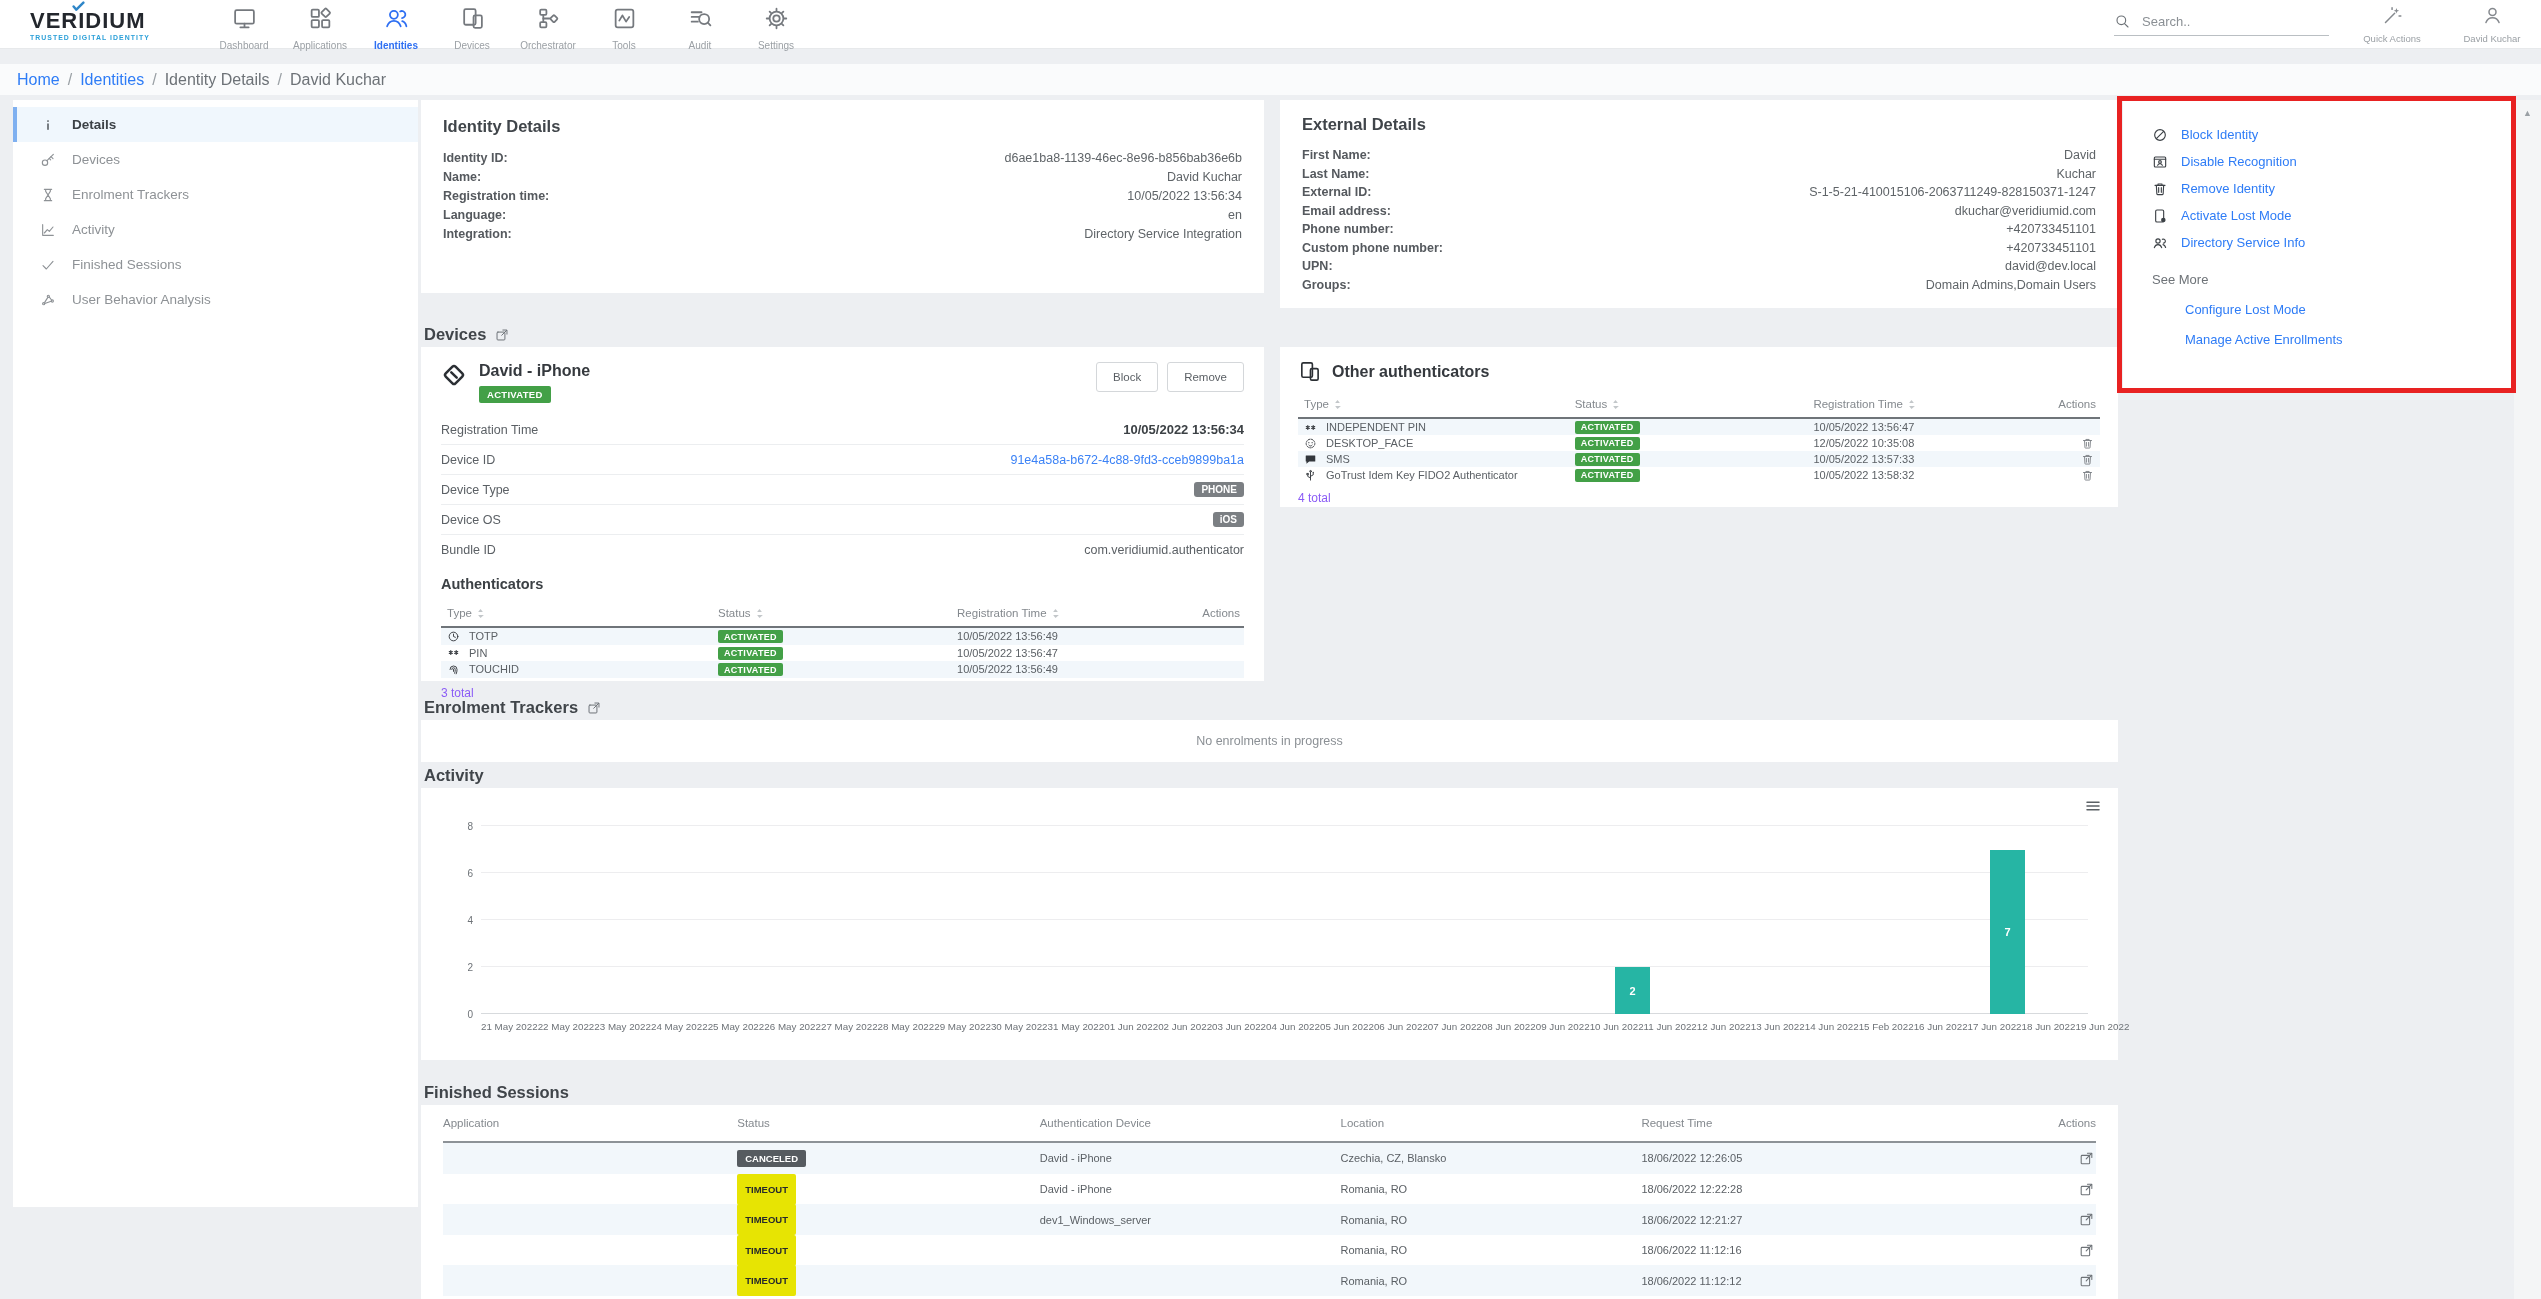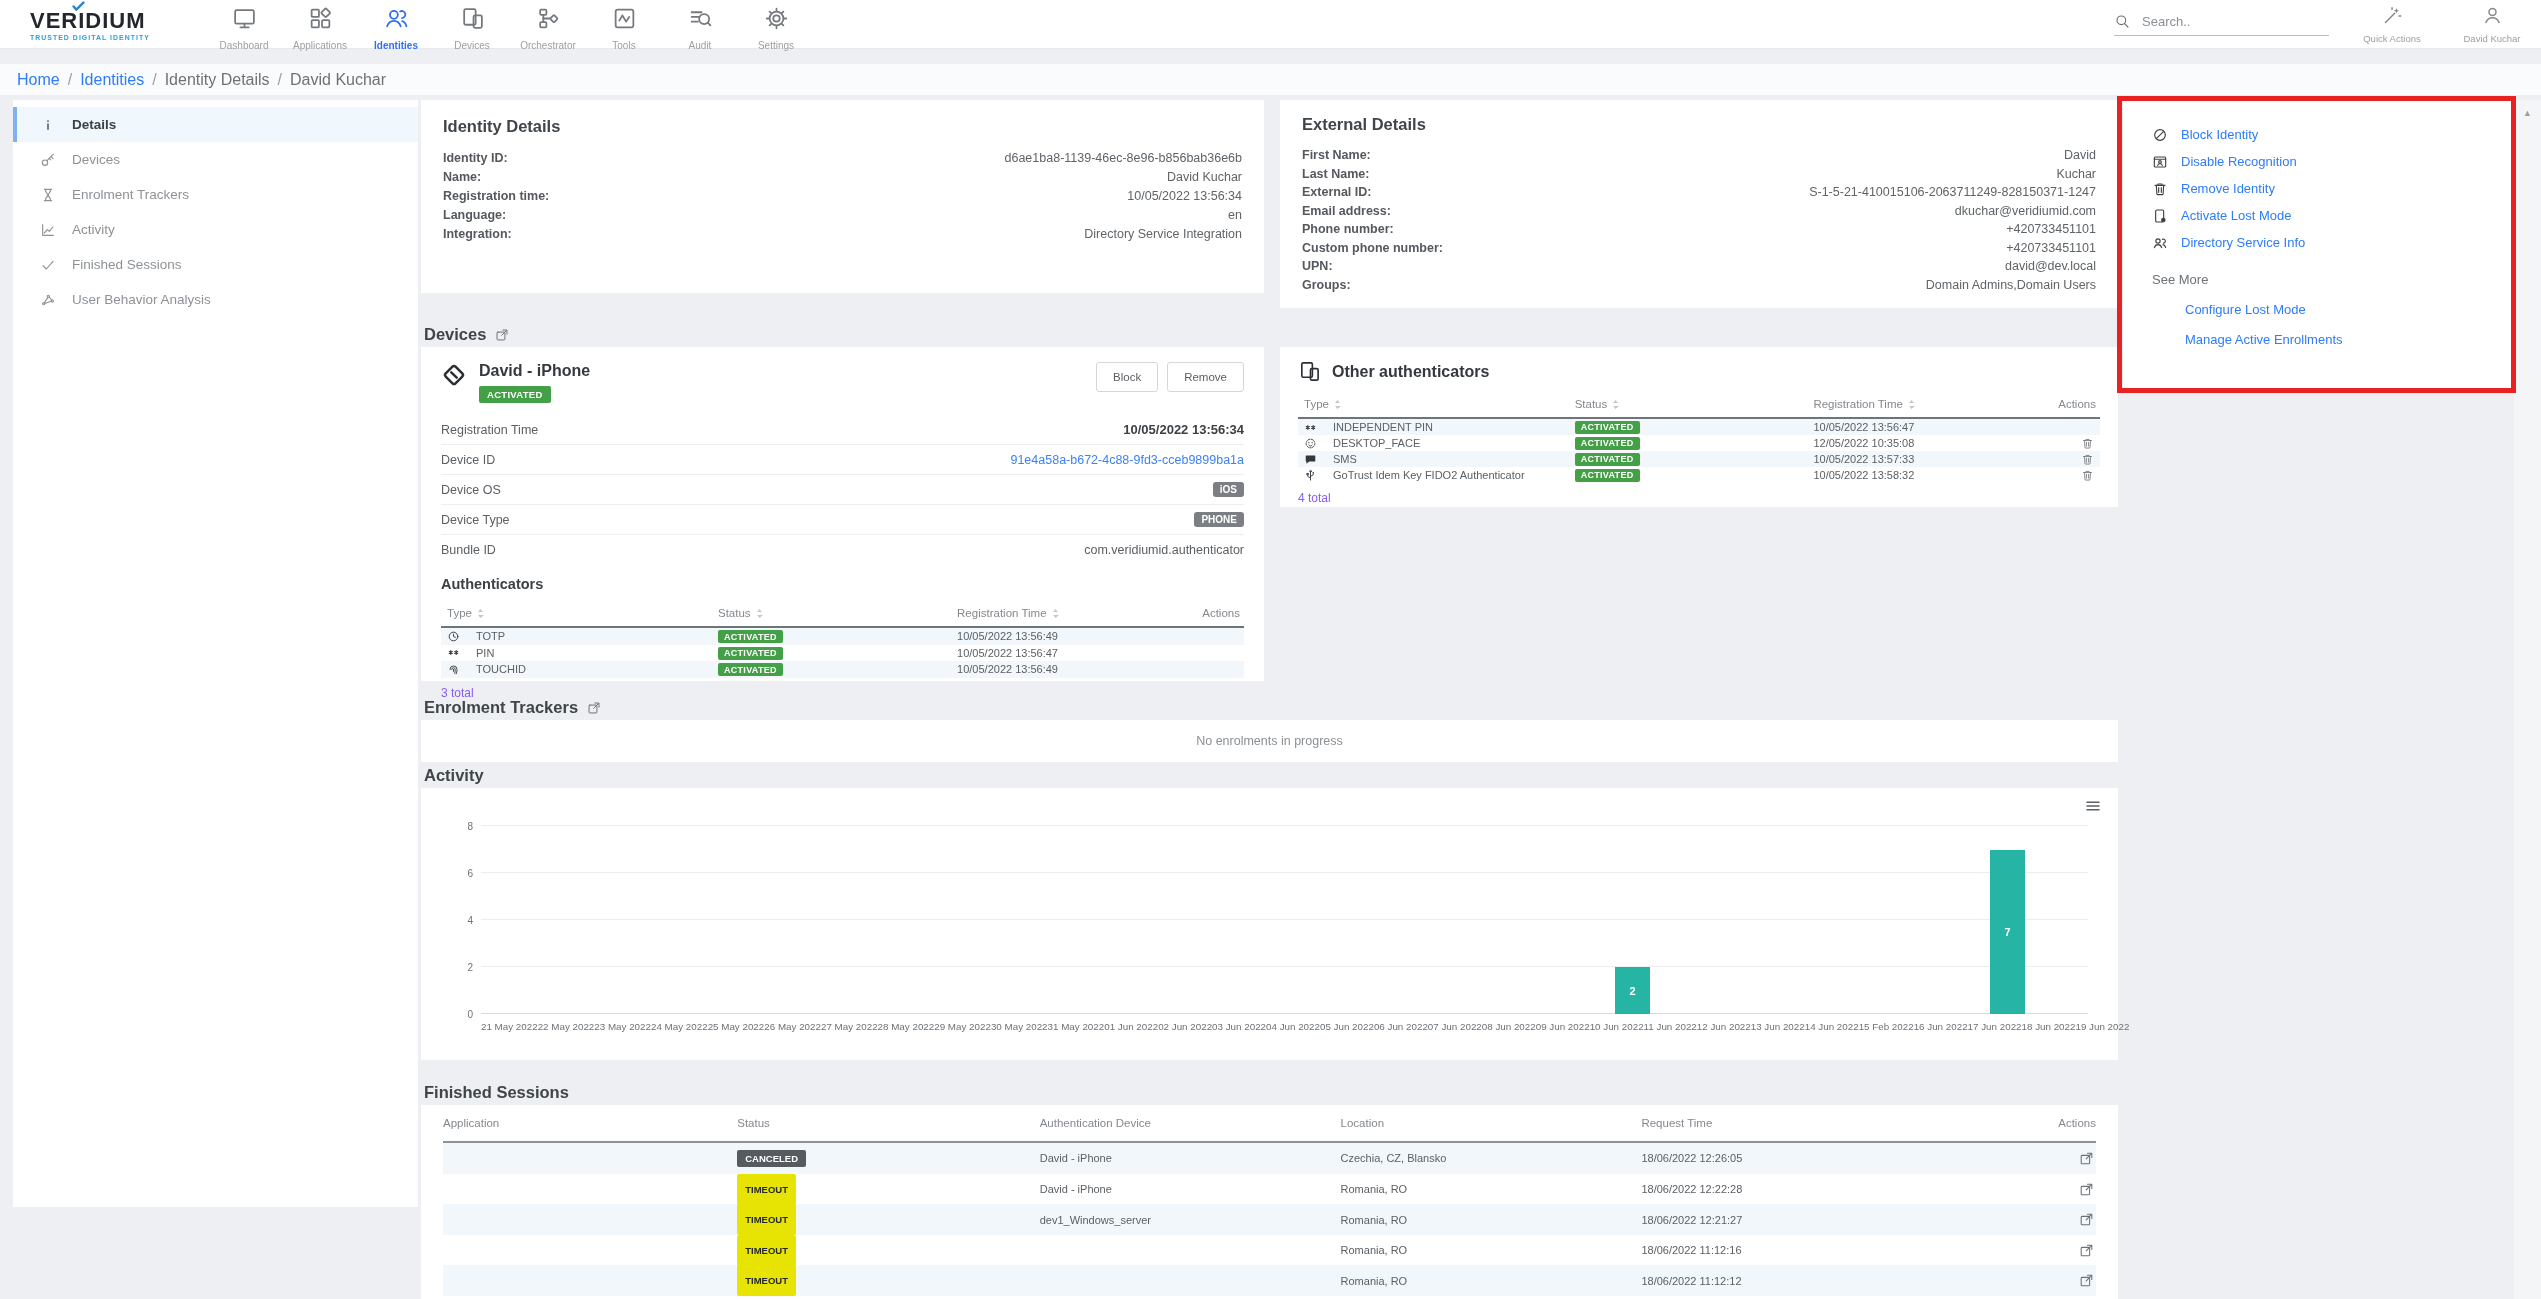--- a/index.html
+++ b/index.html
@@ -73,21 +73,21 @@
   .badge-gray{background:#7b7f83;color:#fff;font-size:10px;font-weight:bold;padding:2px 7px;border-radius:3px}
   .sub-title{font-size:14.5px;font-weight:bold;color:#3c4145;margin-top:12px}
   
   .auth-table{margin-top:9px}
   .t-head{display:grid;grid-template-columns:34% 30% 29% 7%;font-size:11.5px;color:#84898e;padding:6px 0 7px 6px;border-bottom:2px solid #6f7479;align-items:center}
   .t-col{display:flex;align-items:center}
   .t-col.last{justify-content:flex-end;padding-right:4px}
   .sort{margin-left:5px;width:7px;height:11px}
   .t-row{display:grid;grid-template-columns:34% 30% 29% 7%;height:16.5px;align-items:center;font-size:11px;color:#5b6065;padding-left:6px}
   .t-row.tint{background:#f2f7fb}
-  .type-cell{display:flex;align-items:center;gap:16px;white-space:nowrap;overflow:hidden}
+  .type-cell{display:flex;align-items:center;gap:9px;white-space:nowrap;overflow:hidden}
   .ticon{width:13px;height:13px;color:#33373c;flex:0 0 auto}
   .t-row .badge-green{font-size:9px;padding:1.5px 6px}
   .t-act{display:flex;justify-content:flex-end;padding-right:6px}
   .trash-btn{width:13px;height:13px;color:#7c8186;cursor:pointer}
   .total{font-size:12px;color:#8b5cf6;margin-top:8px}
   .card-other{left:1280px;top:347px;width:838px;height:160px;padding:13px 18px}
   .other-head{display:flex;align-items:center;gap:11px;font-size:16px;font-weight:bold;color:#35393e}
   .other-head .oh{width:23px;height:23px;color:#2b2f34}
   .card-other .t-row{height:16px}
   
@@ -438,26 +438,26 @@
     <div class="device-rows" id="device-rows">
         <div class="drow">
           <span>Registration Time</span>
           <span class="v-bold">10/05/2022 13:56:34</span>
         </div>
         <div class="drow">
           <span>Device ID</span>
           <span class="v-link">91e4a58a-b672-4c88-9fd3-cceb9899ba1a</span>
         </div>
         <div class="drow">
+          <span>Device Type</span>
+          <span class="badge-gray">PHONE</span>
+        </div>
+        <div class="drow">
           <span>Device OS</span>
           <span class="badge-gray">iOS</span>
-        </div>
-        <div class="drow">
-          <span>Device Type</span>
-          <span class="badge-gray">PHONE</span>
         </div>
         <div class="drow">
           <span>Bundle ID</span>
           <span>com.veridiumid.authenticator</span>
         </div>
       </div>
     <div class="sub-title">Authenticators</div>
     <div class="auth-table" id="auth-table">
         <div class="t-head">
           <div class="t-col">

